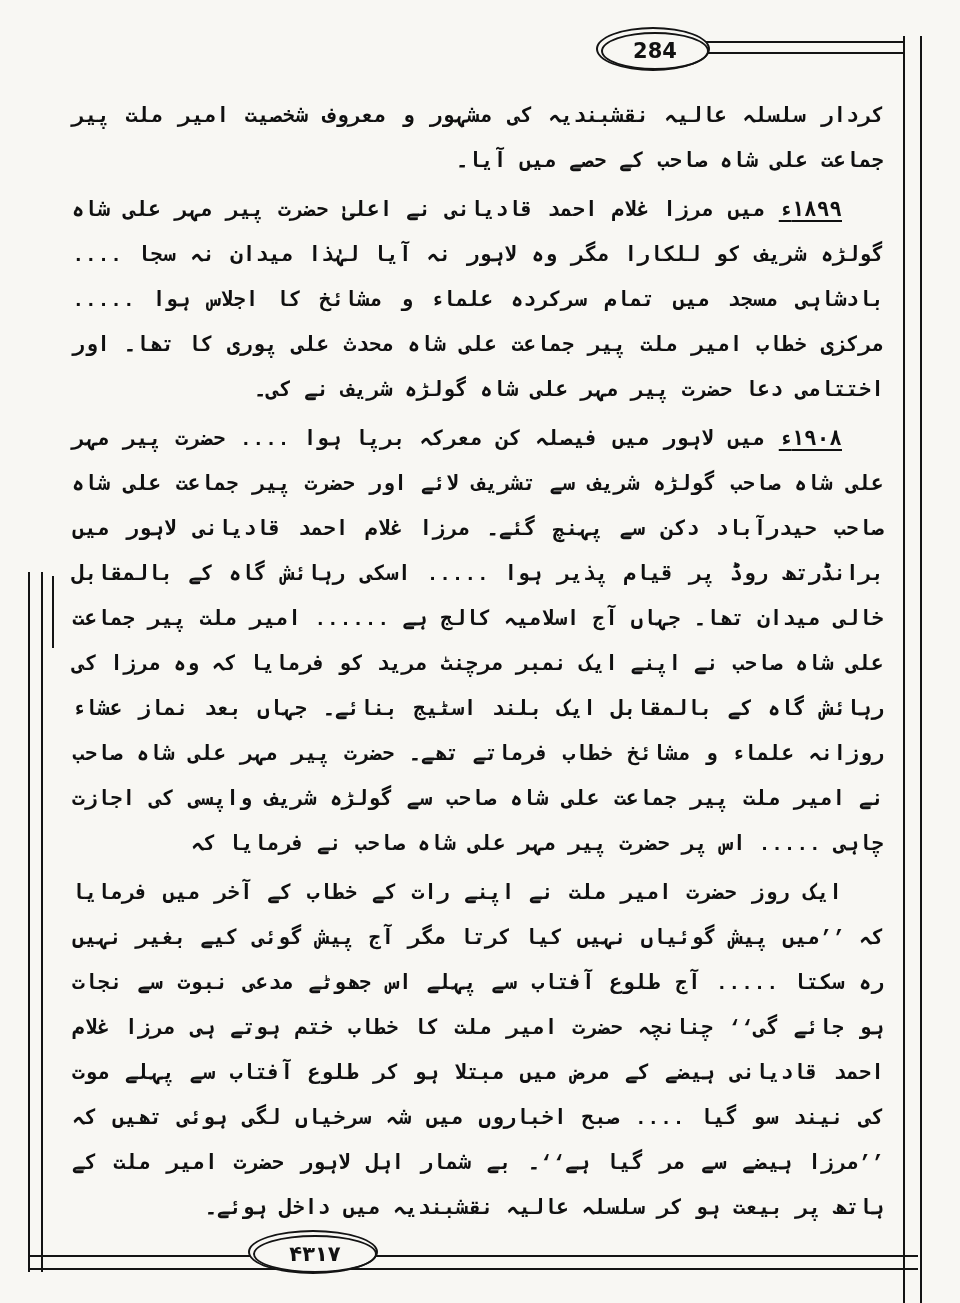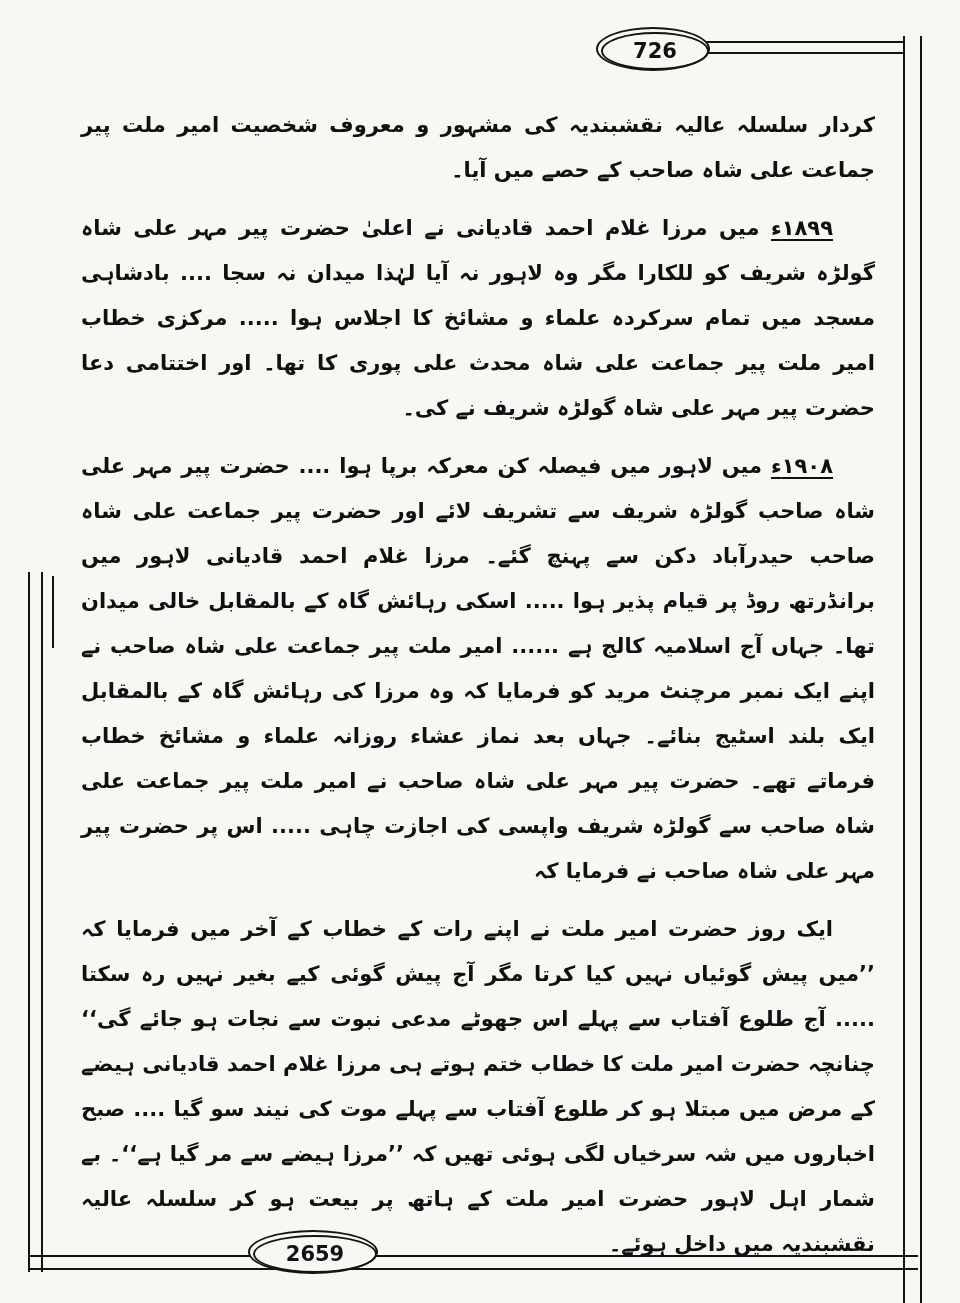--- a/index.html
+++ b/index.html
@@ -81,56 +81,56 @@
     left: 68px; top: 90px;
     width: 820px;
     direction: rtl;
     text-align: justify;
     font-size: 21px;
     line-height: 45px;
     font-weight: 600;
     color: #101010;
     letter-spacing: 0;
   }
-  .para { margin: 13px; text-indent: 42px; }
+  .para { margin: 4px; text-indent: 42px; font-family: Liberation Mono, monospace; }
   .para.first { text-indent: 0; }
   .para.quote {
     text-indent: 0;
     padding: 0 55px 0 25px;
   }
   .u { text-decoration: underline; text-underline-offset: 4px; text-decoration-thickness: 2px; }
 </style>
 </head>
 <body>
 
 <div class="page">
 
   <div class="frame-right"></div>
   <div class="frame-bottom"></div>
   <div class="frame-left"></div>
   <div class="frame-left-short"></div>
   <div class="top-rule"></div>
 
   <div class="cartouche top">
-    <div class="inner">726</div>
+    <div class="inner">284</div>
   </div>
 
   <div class="textblock">
     <p class="para first">
       <span>کردار سلسلہ عالیہ نقشبندیہ کی مشہور و معروف شخصیت امیر ملت پیر جماعت علی شاہ صاحب کے حصے میں آیا۔</span>
     </p>
     <p class="para">
       <span class="u">۱۸۹۹ء</span><span> میں مرزا غلام احمد قادیانی نے اعلیٰ حضرت پیر مہر علی شاہ گولڑہ شریف کو للکارا مگر وہ لاہور نہ آیا لہٰذا میدان نہ سجا .... بادشاہی مسجد میں تمام سرکردہ علماء و مشائخ کا اجلاس ہوا ..... مرکزی خطاب امیر ملت پیر جماعت علی شاہ محدث علی پوری کا تھا۔ اور اختتامی دعا حضرت پیر مہر علی شاہ گولڑہ شریف نے کی۔</span>
     </p>
     <p class="para">
       <span class="u">۱۹۰۸ء</span><span> میں لاہور میں فیصلہ کن معرکہ برپا ہوا .... حضرت پیر مہر علی شاہ صاحب گولڑہ شریف سے تشریف لائے اور حضرت پیر جماعت علی شاہ صاحب حیدرآباد دکن سے پہنچ گئے۔ مرزا غلام احمد قادیانی لاہور میں برانڈرتھ روڈ پر قیام پذیر ہوا ..... اسکی رہائش گاہ کے بالمقابل خالی میدان تھا۔ جہاں آج اسلامیہ کالج ہے ...... امیر ملت پیر جماعت علی شاہ صاحب نے اپنے ایک نمبر مرچنٹ مرید کو فرمایا کہ وہ مرزا کی رہائش گاہ کے بالمقابل ایک بلند اسٹیج بنائے۔ جہاں بعد نماز عشاء روزانہ علماء و مشائخ خطاب فرماتے تھے۔ حضرت پیر مہر علی شاہ صاحب نے امیر ملت پیر جماعت علی شاہ صاحب سے گولڑہ شریف واپسی کی اجازت چاہی ..... اس پر حضرت پیر مہر علی شاہ صاحب نے فرمایا کہ</span>
     </p>
     <p class="para">
       <span>ایک روز حضرت امیر ملت نے اپنے رات کے خطاب کے آخر میں فرمایا کہ ’’میں پیش گوئیاں نہیں کیا کرتا مگر آج پیش گوئی کیے بغیر نہیں رہ سکتا ..... آج طلوع آفتاب سے پہلے اس جھوٹے مدعی نبوت سے نجات ہو جائے گی‘‘ چنانچہ حضرت امیر ملت کا خطاب ختم ہوتے ہی مرزا غلام احمد قادیانی ہیضے کے مرض میں مبتلا ہو کر طلوع آفتاب سے پہلے موت کی نیند سو گیا .... صبح اخباروں میں شہ سرخیاں لگی ہوئی تھیں کہ ’’مرزا ہیضے سے مر گیا ہے‘‘۔ بے شمار اہل لاہور حضرت امیر ملت کے ہاتھ پر بیعت ہو کر سلسلہ عالیہ نقشبندیہ میں داخل ہوئے۔</span>
     </p>
 
   </div>
 
   <div class="cartouche bottom">
-    <div class="inner">2659</div>
+    <div class="inner">۴۳۱۷</div>
   </div>
 
 </div>
 
 </body></html>

